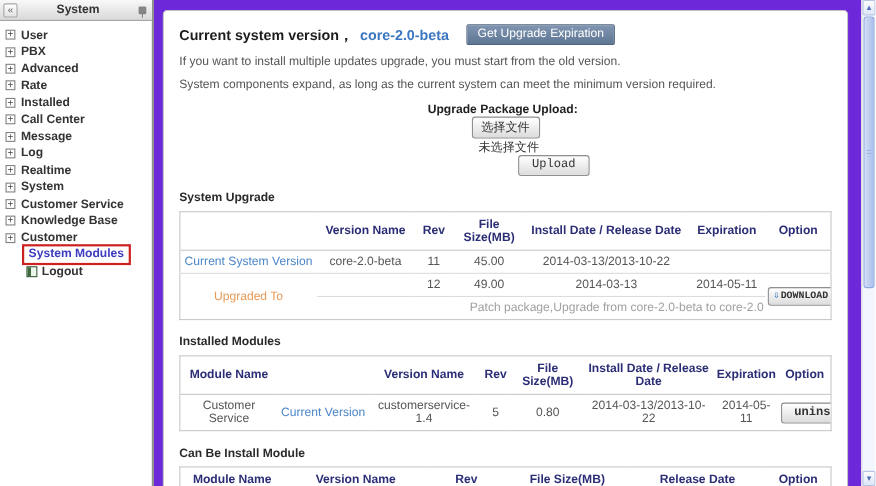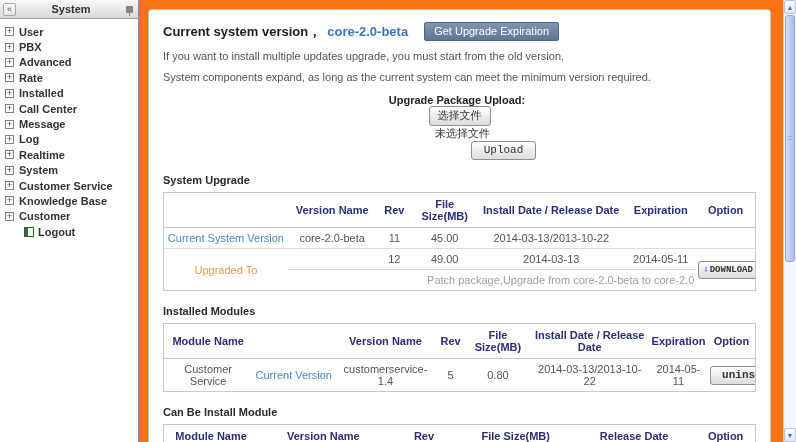--- a/index.html
+++ b/index.html
@@ -21,21 +21,21 @@
   .tree { list-style:none; margin:5px 0 0; padding:0 0 0 5px; }
   .tree li { height:15.4px; display:flex; align-items:center; font-size:11px; font-weight:bold; color:#333; white-space:nowrap; cursor:pointer; }
   .plusbox { width:9px; height:9px; flex:none; border:1px solid #828282; background:#fff; margin-right:5px; font-size:9px; font-weight:normal; line-height:7px; text-align:center; color:#444; }
   .tree .child { padding-left:15px; }
   .active-box { border:2px solid #cf2020; padding:1px 4px 2px; }
   .active-link { color:#3c3cc0; font-weight:bold; }
   .tree .logout-row { padding-left:19px; }
   .logout-icon { width:10px; height:10px; flex:none; border:1px solid #3a5a3a; background:linear-gradient(90deg,#3d6b3d 40%,#eef5ee 40%); margin-right:4px; }
 
   
-  .main { flex:1; min-width:0; background:#f97316; padding:9px 12px 0 8px; }
+  .main { flex:1; min-width:0; background:#6d28d9; padding:9px 12px 0 8px; }
   .panel { background:#fff; border:1px solid #c3c3c3; border-radius:4px; padding:8px 14px 14px; height:560px; }
 
   .title-row { display:flex; align-items:center; margin:4px 0 8px; }
   .page-title { font-size:13px; font-weight:bold; color:#1c1c1c; }
   .version { font-size:13px; font-weight:bold; color:#3b76c0; margin-left:6px; }
   .btn-primary { margin-left:16px; background:linear-gradient(#8095b1,#5e7694); color:#fff; border:1px solid #50667e; font-size:11px; padding:2px 9px 3px; border-radius:2px; font-family:inherit; cursor:pointer; }
 
   .note { font-size:11px; color:#555; margin:0 0 7px; line-height:14px; max-width:648px; }
 
   .upload-row { display:flex; align-items:center; margin:10px 0 4px; font-size:11px;flex-direction:column; }
@@ -122,20 +122,23 @@
           <span>Customer Service</span>
         </li>
       <li>
           <span class="plusbox">+</span>
           <span>Knowledge Base</span>
         </li>
       <li>
           <span class="plusbox">+</span>
           <span>Customer</span>
         </li>
+      <li class="child">
+        <span class="active-box"><span class="active-link">System Modules</span></span>
+      </li>
       <li class="logout-row">
         <span class="logout-icon"></span>
           <span>Logout</span>
       </li>
     </ul>
   </aside>
 
   <div class="main">
     <div class="panel">
 

